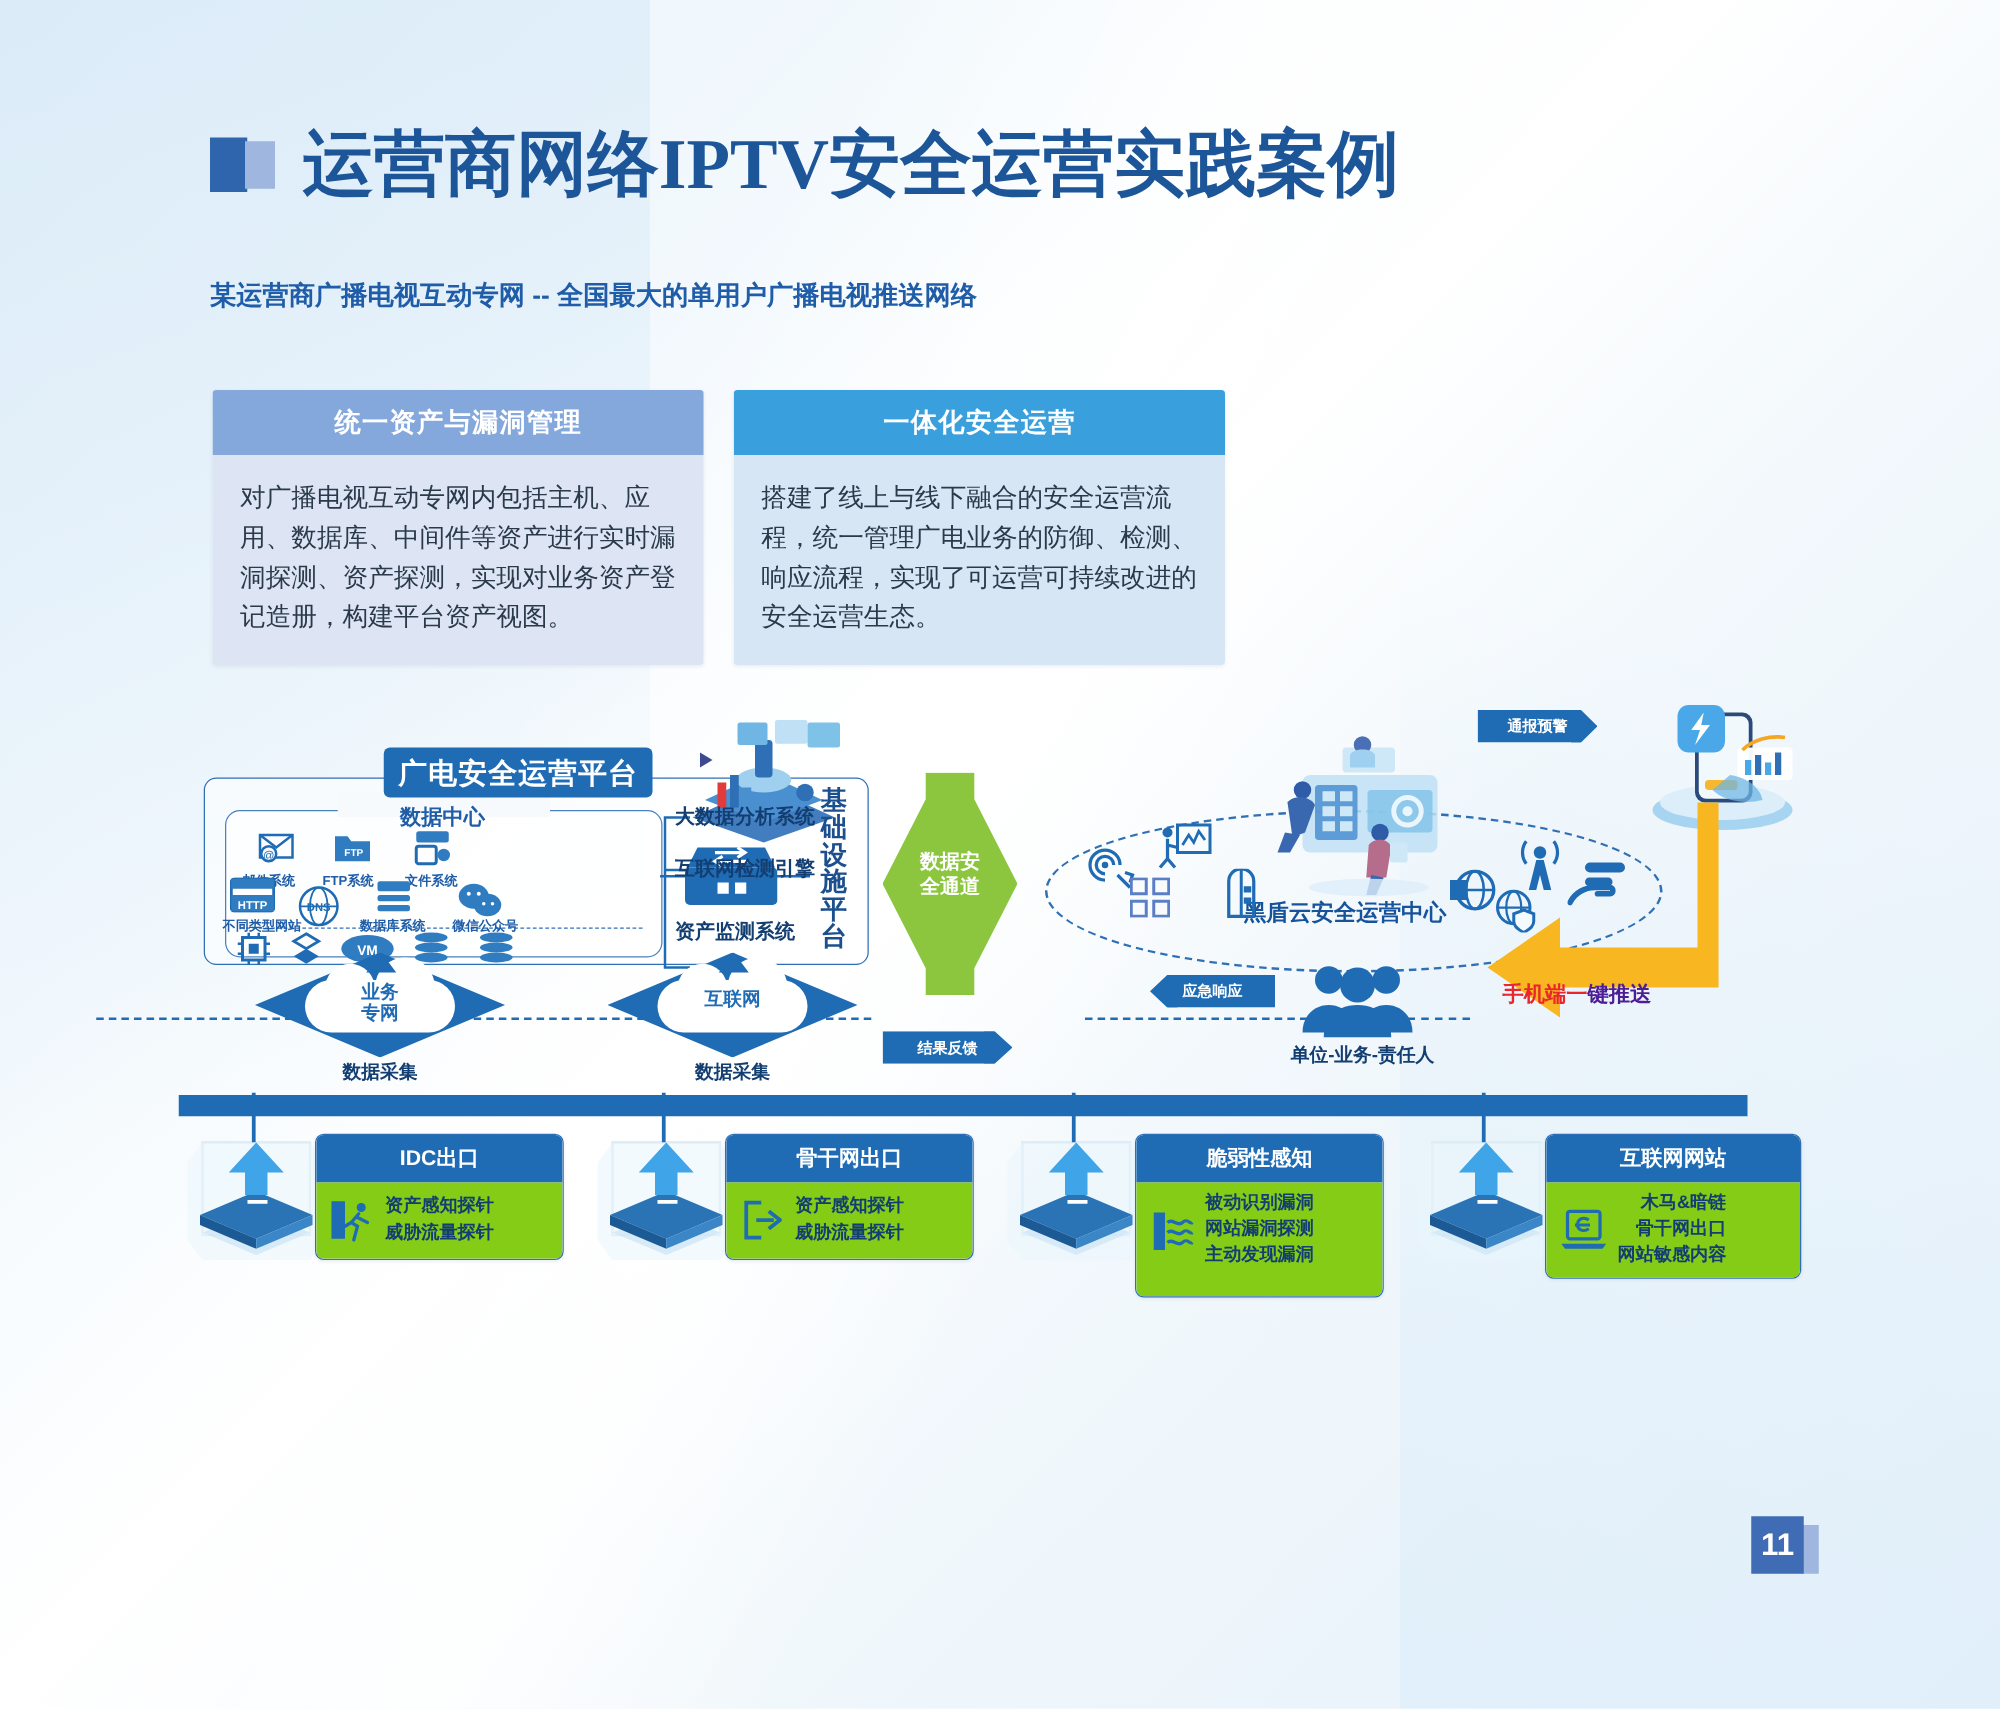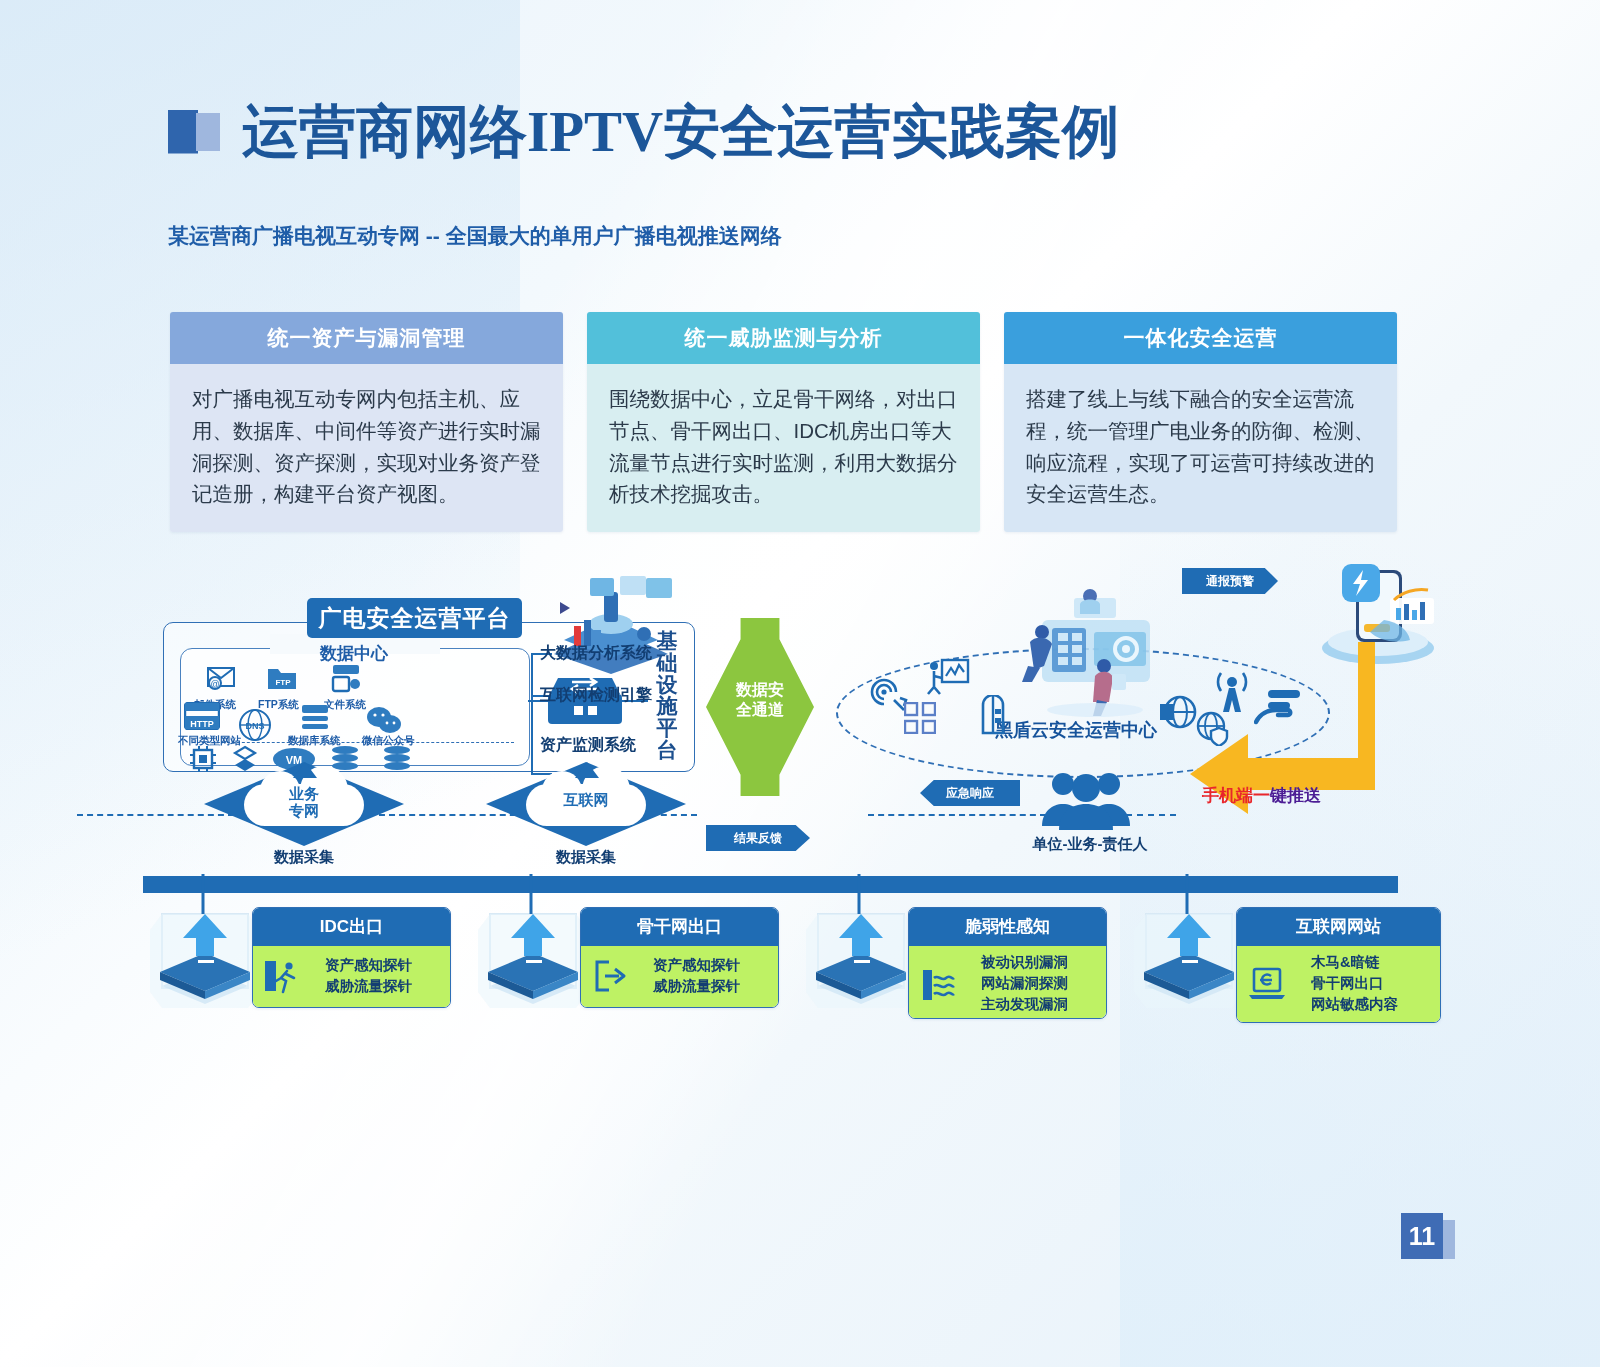--- a/index.html
+++ b/index.html
@@ -102,21 +102,21 @@
   .cd-sub{position:absolute;left:0;right:0;top:86px;text-align:center;color:#123e72;font-size:15px;font-weight:bold;}
 
   .dashline{position:absolute;border-top:2.4px dashed #1f6cb4;}
 
   
   .bluebar{position:absolute;left:143px;top:876px;width:1255px;height:17px;background:#1f6cb4;}
   .bcards{position:absolute;left:0;top:898px;width:1428px;height:120px;}
   .bcard{position:absolute;width:197px;border:1.4px solid #2f6fb5;border-radius:7px;overflow:hidden;
      background:#fff;box-shadow:0 1px 3px rgba(0,50,110,.08);}
   .bcard .bh{background:#1f6cb4;color:#fff;font-size:17px;font-weight:bold;text-align:center;padding:7px 0 8px;}
-  .bcard .bb{display:flex;align-items:center;gap:26px;padding:9px 10px 10px 12px;background:#bef264;}
+  .bcard .bb{display:flex;align-items:center;gap:9px;padding:9px 10px 10px 12px;background:#84cc16;text-align:right;}
   .bcard .blines{font-size:14.5px;color:#123e72;line-height:1.45;font-weight:bold;white-space:nowrap;}
   .bc-icon{flex:0 0 auto;color:#1f6cb4;}
 
   .pedestal{position:absolute;width:130px;height:120px;}
 
   .pagenum{position:absolute;right:145px;bottom:108px;width:54px;height:46px;}
   .pagenum .pn-main{position:absolute;left:0;top:0;width:42px;height:46px;background:#3f6cb5;
      color:#fff;font-size:25px;font-weight:bold;display:flex;align-items:center;justify-content:center;}
   .pagenum .pn-side{position:absolute;left:40px;top:7px;width:14px;height:39px;background:#9fb7de;}
 
@@ -135,24 +135,20 @@
       <span class="f2"></span>
   </span>
   <span class="title">运营商网络IPTV安全运营实践案例</span>
 </div>
 <div class="subtitle">某运营商广播电视互动专网 -- 全国最大的单用户广播电视推送网络</div>
 
 <div class="cards">
   <div class="card c1">
     <div class="chead">统一资产与漏洞管理</div>
     <div class="cbody">对广播电视互动专网内包括主机、应用、数据库、中间件等资产进行实时漏洞探测、资产探测，实现对业务资产登记造册，构建平台资产视图。</div>
-  </div>
-  <div class="card c2">
-    <div class="chead">统一威胁监测与分析</div>
-    <div class="cbody">围绕数据中心，立足骨干网络，对出口节点、骨干网出口、IDC机房出口等大流量节点进行实时监测，利用大数据分析技术挖掘攻击。</div>
   </div>
   <div class="card c3">
     <div class="chead">一体化安全运营</div>
     <div class="cbody">搭建了线上与线下融合的安全运营流程，统一管理广电业务的防御、检测、响应流程，实现了可运营可持续改进的安全运营生态。</div>
   </div>
 </div>
 
 <div class="diagram">
 
   <div class="panel"></div>
@@ -515,21 +511,21 @@
     <path d="M20 72v8l45 19v-8z" fill="#1c5a96"></path>
     <path d="M110 72v8l-45 19v-8z" fill="#3a86c6"></path>
     <path d="M65 14l-22 24h13v18h18V38h13z" fill="#3fa4e8"></path>
     <rect x="58" y="60" width="16" height="3" fill="#fff"></rect>
   </svg>
   <svg class="screen-deco" style="left:856px;top:-24px;width:6px;height:40px">
     <line x1="3" y1="0" x2="3" y2="40" stroke="#1f6cb4" stroke-width="3"></line>
   </svg>
   <div class="bcard" style="left:908px;top:9px">
     <div class="bh">脆弱性感知</div>
-    <div class="bb" style="padding-top:6px;padding-bottom:3px">
+    <div class="bb" style="padding-top:6px;padding-bottom:22px">
       <svg class="bc-icon" width="34" height="36" viewBox="0 0 34 36">
         <path d="M2 4h9v30H2z" fill="#1f6cb4"></path>
         <path d="M13 12c4-4 8 4 12 0s6 2 8 0M13 20c4-4 8 4 12 0s6 2 8 0M13 28c4-4 8 4 12 0s6 2 8 0" fill="none" stroke="#1f6cb4" stroke-width="2.6"></path>
       </svg>
       <div class="blines">
         <div>被动识别漏洞</div>
         <div>网站漏洞探测</div>
         <div>主动发现漏洞</div>
       </div>
     </div>

